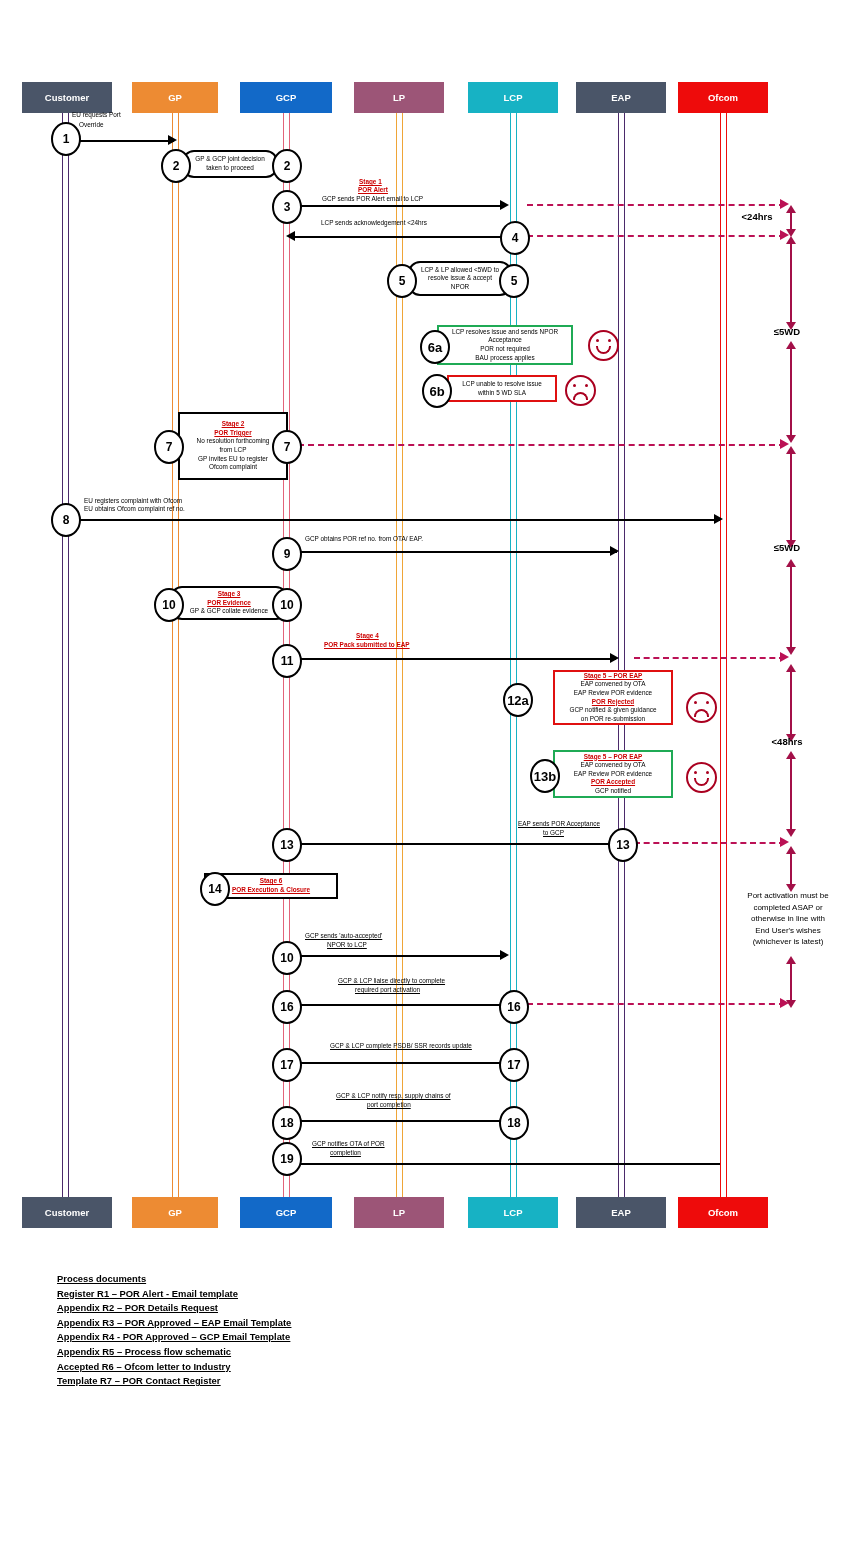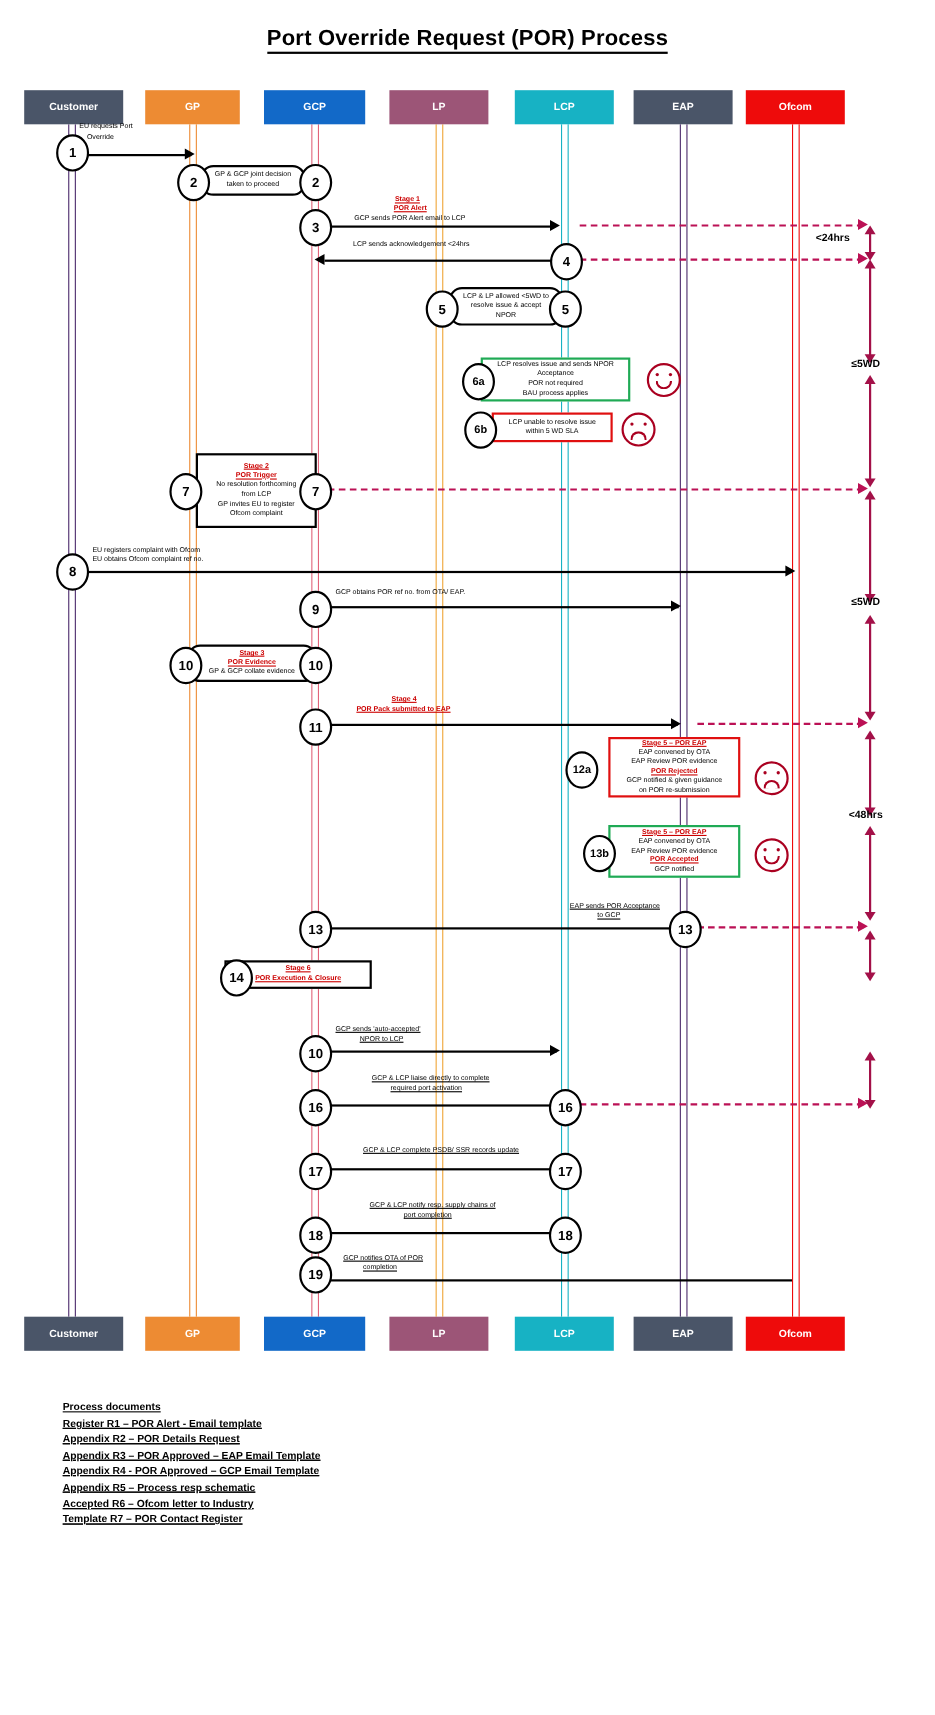--- a/index.html
+++ b/index.html
@@ -13,21 +13,21 @@
 
   
   .lane-box{position:absolute;height:31px;display:flex;align-items:center;
             justify-content:center;color:#fff;font-size:9.5px;font-weight:bold;}
   .lifeline{position:absolute;width:5px;border-left:1.6px solid;border-right:1.6px solid;}
 
   
   .node{position:absolute;width:26px;height:30px;border:2.4px solid #000;border-radius:50%;
         background:#fff;display:flex;align-items:center;justify-content:center;
         font-size:12px;font-weight:bold;z-index:7;}
-  .node.sm{font-size:10px;}
+  .node.sm{font-size:13px;}
 
   
   .hline{position:absolute;height:0;border-top:2px solid #000;z-index:3;}
   .hline.dash{border-top:2.4px dashed #bb1155;}
   .arrowL,.arrowR{position:absolute;width:0;height:0;z-index:4;}
   .arrowR{border-top:5px solid transparent;border-bottom:5px solid transparent;border-left:9px solid #000;}
   .arrowL{border-top:5px solid transparent;border-bottom:5px solid transparent;border-right:9px solid #000;}
   .arrowR.pink{border-left-color:#bb1155;}
 
   
@@ -67,23 +67,20 @@
 
   
   .docs{position:absolute;left:57px;top:1272px;font-size:9.4px;line-height:14.6px;font-weight:bold;}
   .docs div{text-decoration:underline;width:max-content;}
 </style>
 </head>
 <body>
 
 <div id="page">
 
-  <div class="title">
-    <span>Port Override Request (POR) Process</span>
-  </div>
 
   <div id="lanes">
       <div class="lifeline" style="left: 62px; top: 113px; height: 1084px; border-color: rgb(75, 42, 107);"></div>
       <div class="lane-box" style="left: 22px; top: 82px; width: 90px; background: rgb(74, 85, 104);">Customer</div>
       <div class="lane-box" style="left: 22px; top: 1197px; width: 90px; background: rgb(74, 85, 104);">Customer</div>
       <div class="lifeline" style="left: 172px; top: 113px; height: 1084px; border-color: rgb(237, 139, 51);"></div>
       <div class="lane-box" style="left: 132px; top: 82px; width: 86px; background: rgb(237, 139, 51);">GP</div>
       <div class="lane-box" style="left: 132px; top: 1197px; width: 86px; background: rgb(237, 139, 51);">GP</div>
       <div class="lifeline" style="left: 283px; top: 113px; height: 1084px; border-color: rgb(226, 100, 122);"></div>
       <div class="lane-box" style="left: 240px; top: 82px; width: 92px; background: rgb(18, 105, 200);">GCP</div>
@@ -238,21 +235,21 @@
   <div class="arrowR pink" style="left:780px;top:652px"></div>
 
   <div class="pbox redb" style="left:553px;top:670px;width:120px;height:55px">
     <div class="hd">Stage 5 – POR EAP</div>
     <div class="ln">EAP convened by OTA</div>
     <div class="ln">EAP Review POR evidence</div>
     <div class="ln rd">POR Rejected</div>
     <div class="ln">GCP notified &amp; given guidance</div>
     <div class="ln">on POR re-submission</div>
   </div>
-  <div class="node sm" style="left:514px;top:683px">
+  <div class="node sm" style="left:503px;top:683px">
       <span>12a</span>
     </div>
   <div class="face sad" style="left:686px;top:692px">
       <i class="l"></i>
       <i class="r"></i>
       <b></b>
     </div>
 
   <div class="pbox grn" style="left:553px;top:750px;width:120px;height:48px">
     <div class="hd">Stage 5 – POR EAP</div>
@@ -350,28 +347,35 @@
 
   <div class="sla" style="left:790px;top:453px;height:88px"></div>
   <div class="sla" style="left:790px;top:566px;height:82px"></div>
   <div class="slatxt" style="left:757px;top:542px;width:60px"><span>≤5WD</span></div>
 
   <div class="sla" style="left:790px;top:671px;height:64px"></div>
   <div class="sla" style="left:790px;top:758px;height:72px"></div>
   <div class="slatxt" style="left:752px;top:736px;width:70px"><span>&lt;48hrs</span></div>
 
   <div class="sla" style="left:790px;top:853px;height:32px"></div>
+  <div class="note" style="left:726px;top:890px;width:124px">
+    <div>Port activation must be</div>
+    <div>completed ASAP or</div>
+    <div>otherwise in line with</div>
+    <div>End User's wishes</div>
+    <div>(whichever is latest)</div>
+  </div>
   <div class="sla" style="left:790px;top:963px;height:38px"></div>
 
   <div class="docs">
     <div>Process documents</div>
     <div id="doclist">
         <div>Register R1 – POR Alert - Email template</div>
         <div>Appendix R2 – POR Details Request</div>
         <div>Appendix R3 – POR Approved – EAP Email Template</div>
         <div>Appendix R4 - POR Approved – GCP Email Template</div>
-        <div>Appendix R5 – Process resp schematic</div>
+        <div>Appendix R5 – Process flow schematic</div>
         <div>Accepted R6 – Ofcom letter to Industry</div>
         <div>Template R7 – POR Contact Register</div>
       </div>
   </div>
 
 </div>
 
 </body></html>

